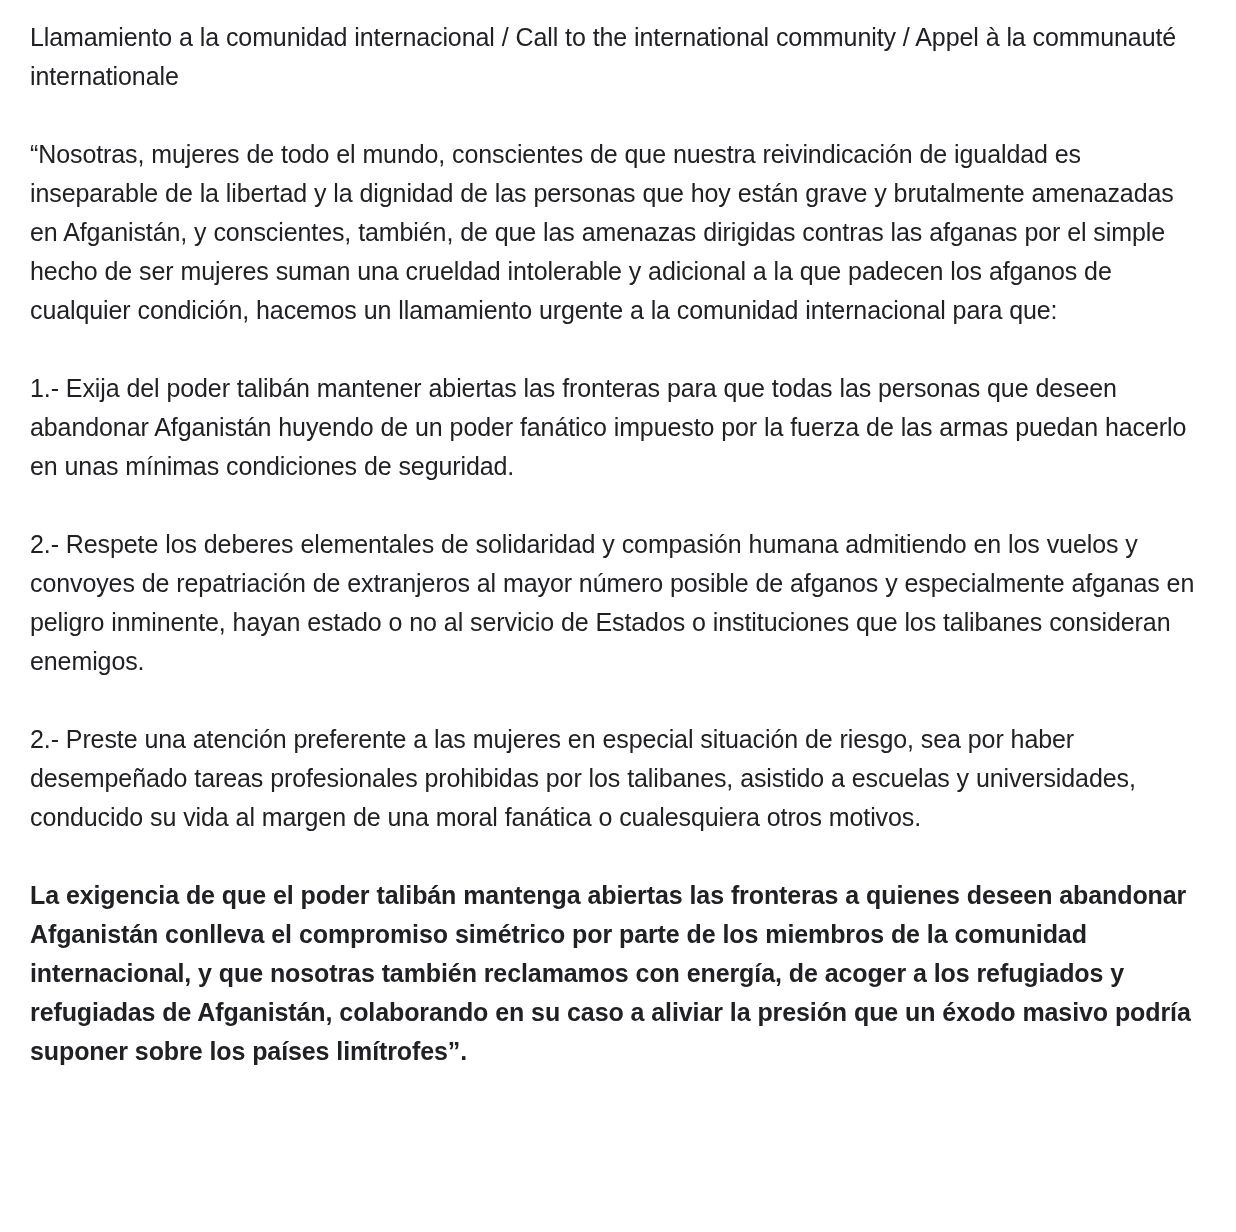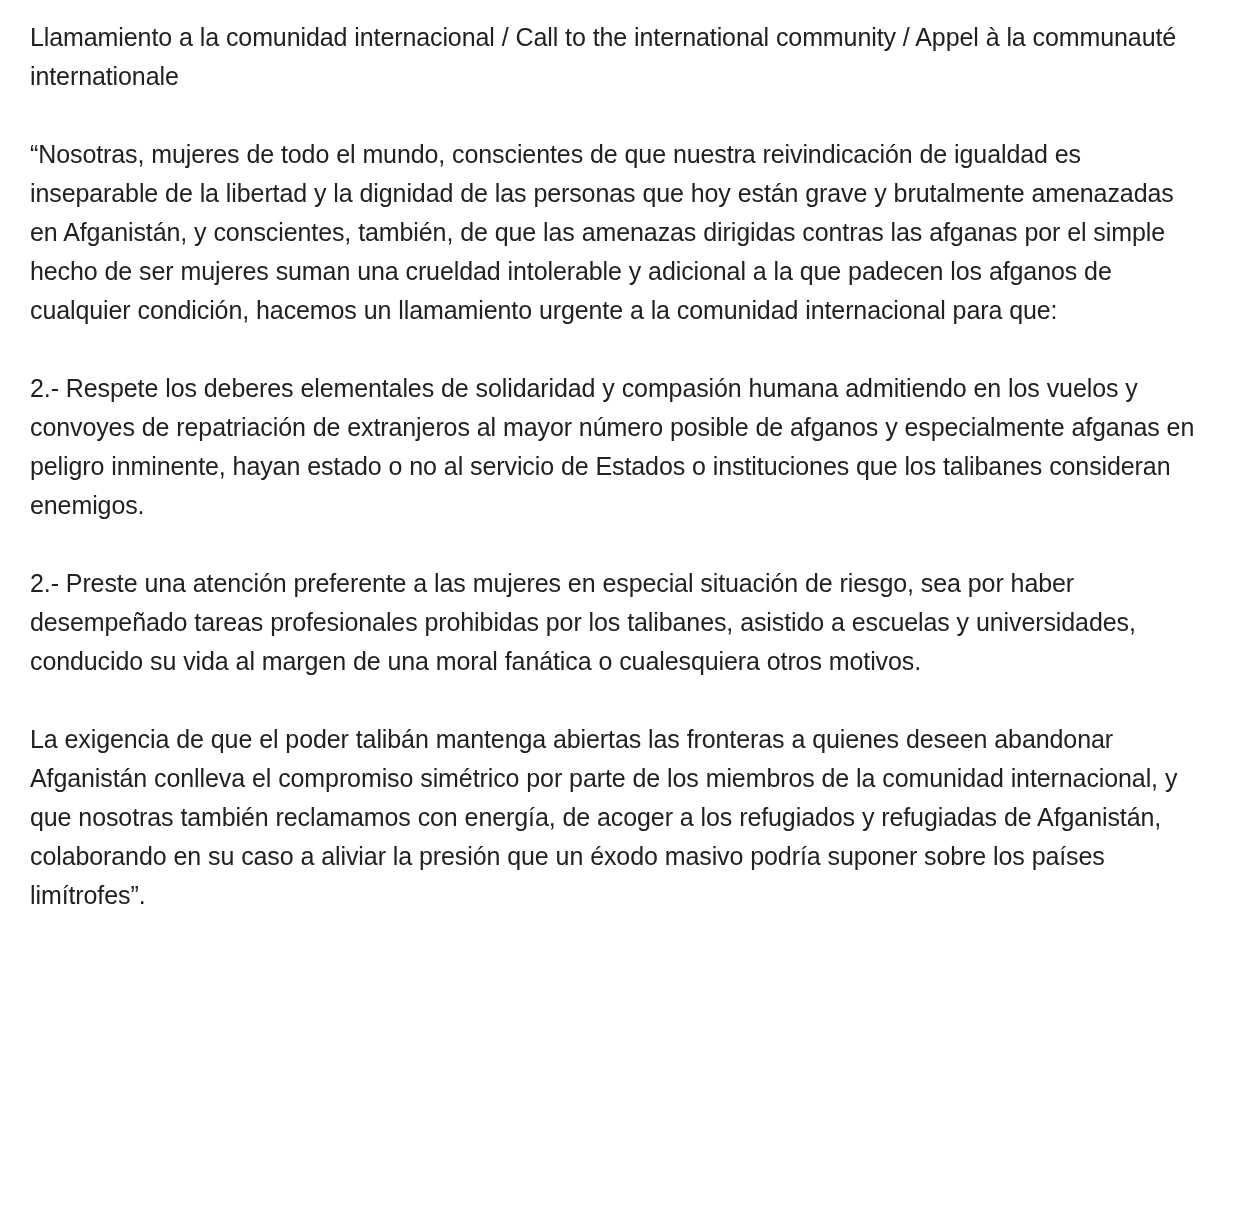--- a/index.html
+++ b/index.html
@@ -32,35 +32,37 @@
     color: #202124;
     margin: 0 0 39px 0;
     max-width: 1172px;
     text-align: left;
     word-spacing: 0.1px;
     font-weight: 400;
   }
 
   .block:last-child {
     margin-bottom: 0;
+    font-weight: bold;
   }
 
   .block.heading {
     font-weight: 400;
   }
 </style>
 </head>
 <body>
 
 <div class="document">
 
   <p class="block heading">Llamamiento a la comunidad internacional / Call to the international community / Appel à la communauté internationale</p>
 
   <p class="block">“Nosotras, mujeres de todo el mundo, conscientes de que nuestra reivindicación de igualdad es inseparable de la libertad y la dignidad de las personas que hoy están grave y brutalmente amenazadas en Afganistán, y conscientes, también, de que las amenazas dirigidas contras las afganas por el simple hecho de ser mujeres suman una crueldad intolerable y adicional a la que padecen los afganos de cualquier condición, hacemos un llamamiento urgente a la comunidad internacional para que:</p>
 
+  <p class="block">1.- Exija del poder talibán mantener abiertas las fronteras para que todas las personas que deseen abandonar Afganistán huyendo de un poder fanático impuesto por la fuerza de las armas puedan hacerlo en unas mínimas condiciones de seguridad.</p>
 
   <p class="block">2.- Respete los deberes elementales de solidaridad y compasión humana admitiendo en los vuelos y convoyes de repatriación de extranjeros al mayor número posible de afganos y especialmente afganas en peligro inminente, hayan estado o no al servicio de Estados o instituciones que los talibanes consideran enemigos.</p>
 
   <p class="block">2.- Preste una atención preferente a las mujeres en especial situación de riesgo, sea por haber desempeñado tareas profesionales prohibidas por los talibanes, asistido a escuelas y universidades, conducido su vida al margen de una moral fanática o cualesquiera otros motivos.</p>
 
   <p class="block">La exigencia de que el poder talibán mantenga abiertas las fronteras a quienes deseen abandonar Afganistán conlleva el compromiso simétrico por parte de los miembros de la comunidad internacional, y que nosotras también reclamamos con energía, de acoger a los refugiados y refugiadas de Afganistán, colaborando en su caso a aliviar la presión que un éxodo masivo podría suponer sobre los países limítrofes”.</p>
 
 </div>
 
 </body></html>

